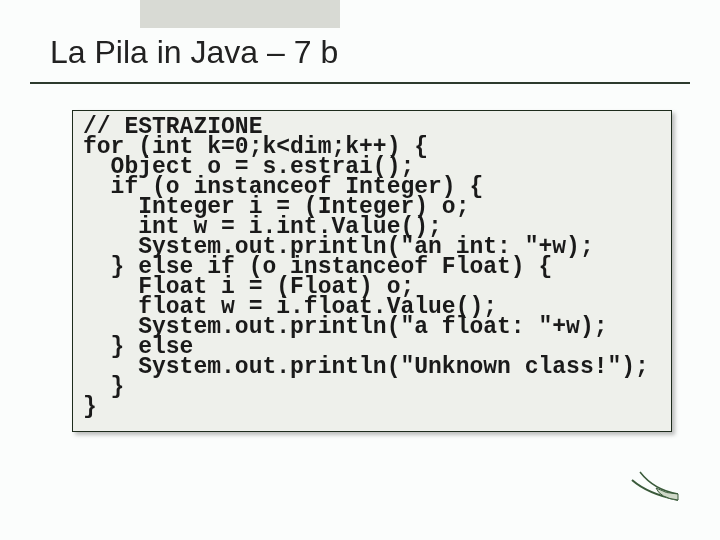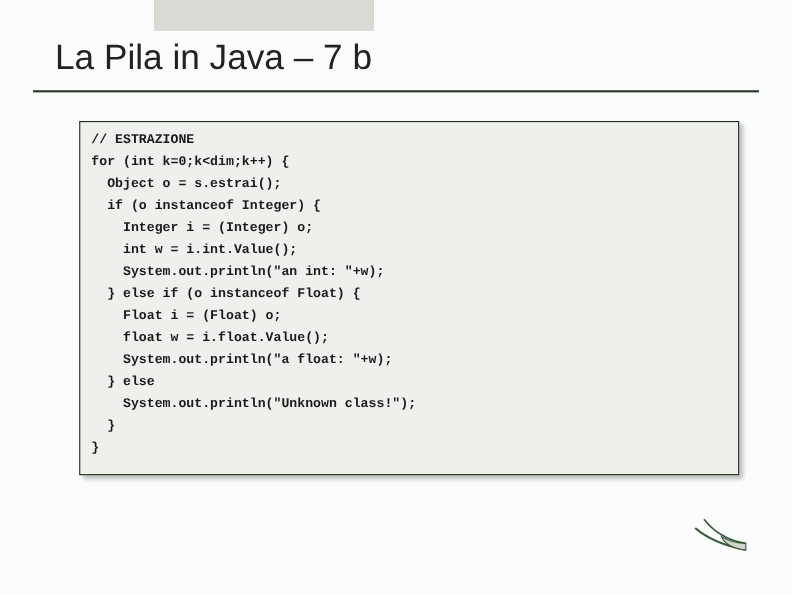--- a/index.html
+++ b/index.html
@@ -50,21 +50,21 @@
     height: 322px;
     background: #eef0eb;
     border: 1.5px solid #1d2b1c;
     box-shadow: 3px 3px 4px rgba(0,0,0,0.25);
     box-sizing: border-box;
     padding: 6px 10px;
   }
   pre.code {
     margin: 0;
     font-family: "Courier New", Courier, monospace;
-    font-size: 12px;
+    font-size: 23px;
     line-height: 20px;
     color: #1a1a1a;
     white-space: pre;
     font-weight: bold;
   }
   pre.code .cmt { color: #1a1a1a; }
   .corner-deco {
     position: absolute;
     right: 40px;
     bottom: 36px;

